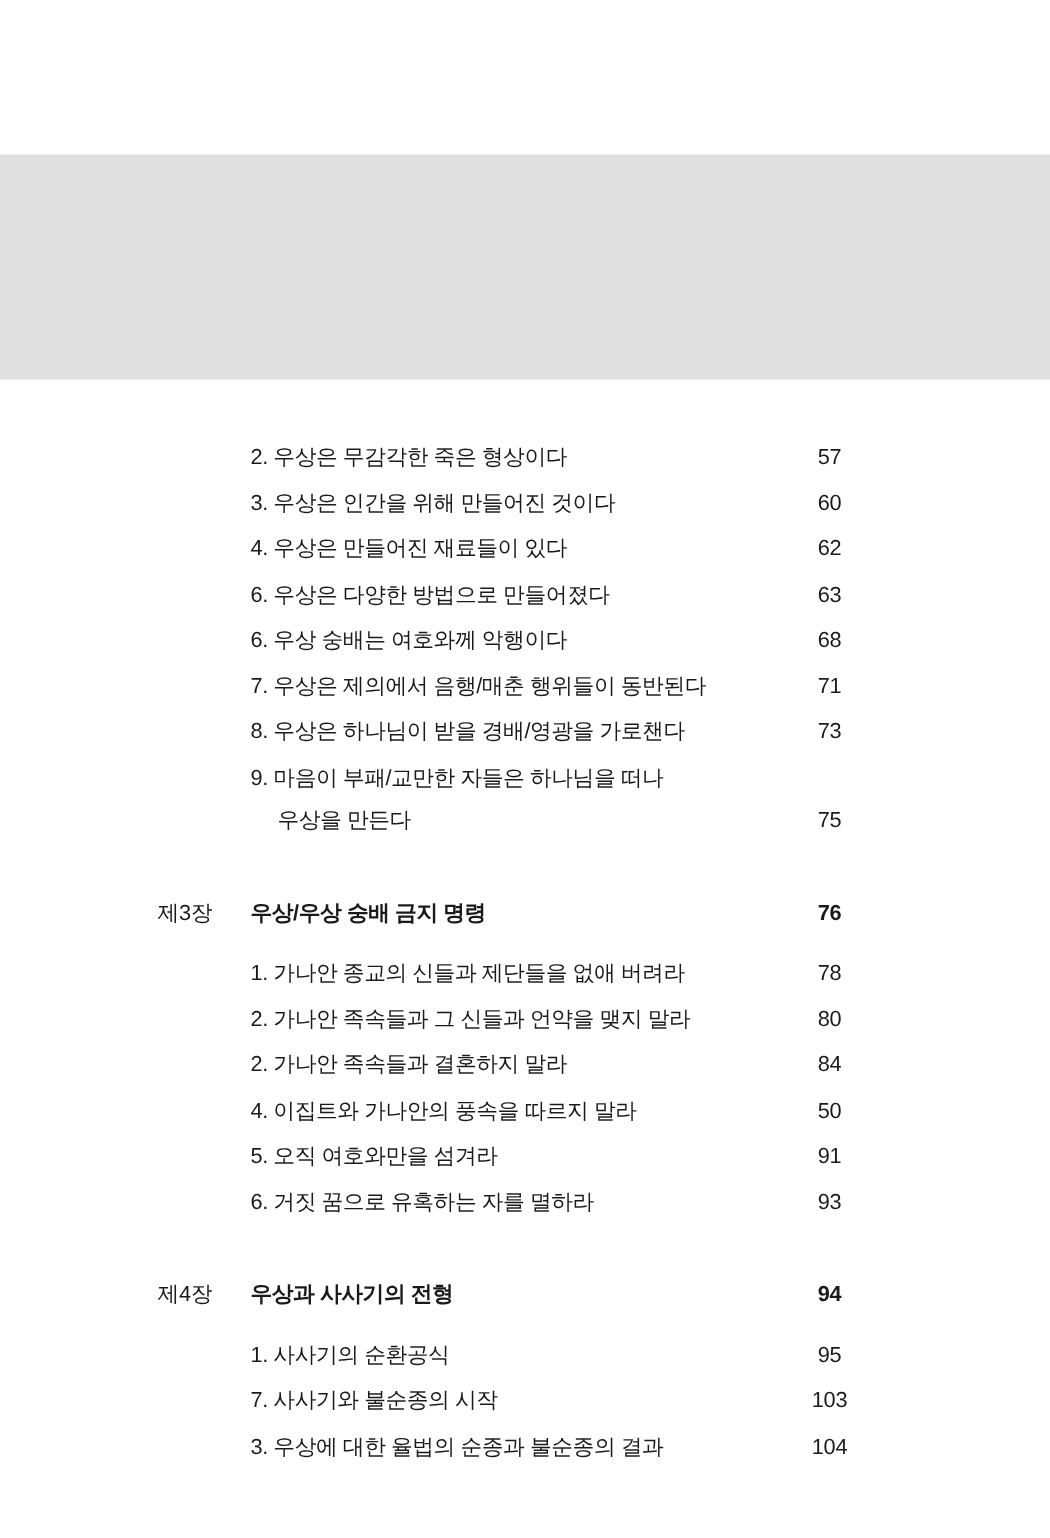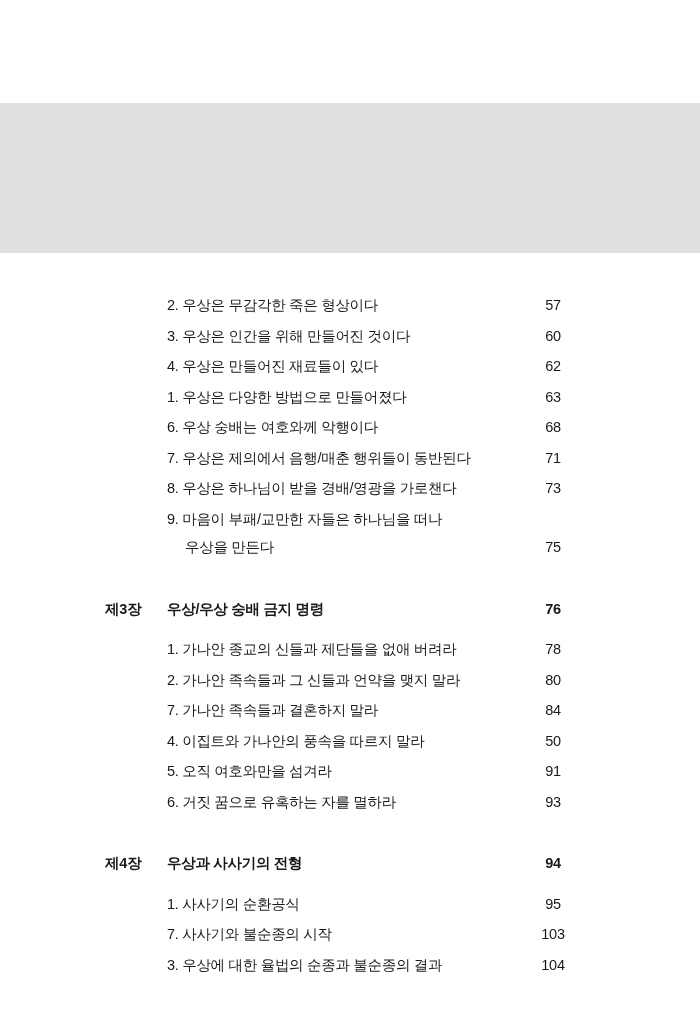--- a/index.html
+++ b/index.html
@@ -43,21 +43,21 @@
   .toc-row {
     display: flex;
     align-items: baseline;
     font-size: 14.5px;
     line-height: 30.5px;
     white-space: nowrap;
   }
   .toc-row .col-chapter {
     width: 62px;
     flex: 0 0 62px;
-    font-weight: bold;
+    font-weight: normal;
     font-size: 14.5px;
     letter-spacing: -0.2px;
   }
   .toc-row .col-title {
     flex: 1 1 auto;
     padding-left: 0px;
     letter-spacing: -0.3px;
   }
   .toc-row .col-page {
     flex: 0 0 44px;
@@ -110,21 +110,21 @@
         <div class="col-title">3. 우상은 인간을 위해 만들어진 것이다</div>
         <div class="col-page">60</div>
       </div>
       <div class="toc-row entry">
         <div class="col-chapter"></div>
         <div class="col-title">4. 우상은 만들어진 재료들이 있다</div>
         <div class="col-page">62</div>
       </div>
       <div class="toc-row entry">
         <div class="col-chapter"></div>
-        <div class="col-title">1. 우상은 다양한 방법으로 만들어졌다</div>
+        <div class="col-title">6. 우상은 다양한 방법으로 만들어졌다</div>
         <div class="col-page">63</div>
       </div>
       <div class="toc-row entry">
         <div class="col-chapter"></div>
         <div class="col-title">6. 우상 숭배는 여호와께 악행이다</div>
         <div class="col-page">68</div>
       </div>
       <div class="toc-row entry">
         <div class="col-chapter"></div>
         <div class="col-title">7. 우상은 제의에서 음행/매춘 행위들이 동반된다</div>
@@ -161,21 +161,21 @@
         <div class="col-title">1. 가나안 종교의 신들과 제단들을 없애 버려라</div>
         <div class="col-page">78</div>
       </div>
       <div class="toc-row entry">
         <div class="col-chapter"></div>
         <div class="col-title">2. 가나안 족속들과 그 신들과 언약을 맺지 말라</div>
         <div class="col-page">80</div>
       </div>
       <div class="toc-row entry">
         <div class="col-chapter"></div>
-        <div class="col-title">7. 가나안 족속들과 결혼하지 말라</div>
+        <div class="col-title">2. 가나안 족속들과 결혼하지 말라</div>
         <div class="col-page">84</div>
       </div>
       <div class="toc-row entry">
         <div class="col-chapter"></div>
         <div class="col-title">4. 이집트와 가나안의 풍속을 따르지 말라</div>
         <div class="col-page">50</div>
       </div>
       <div class="toc-row entry">
         <div class="col-chapter"></div>
         <div class="col-title">5. 오직 여호와만을 섬겨라</div>

